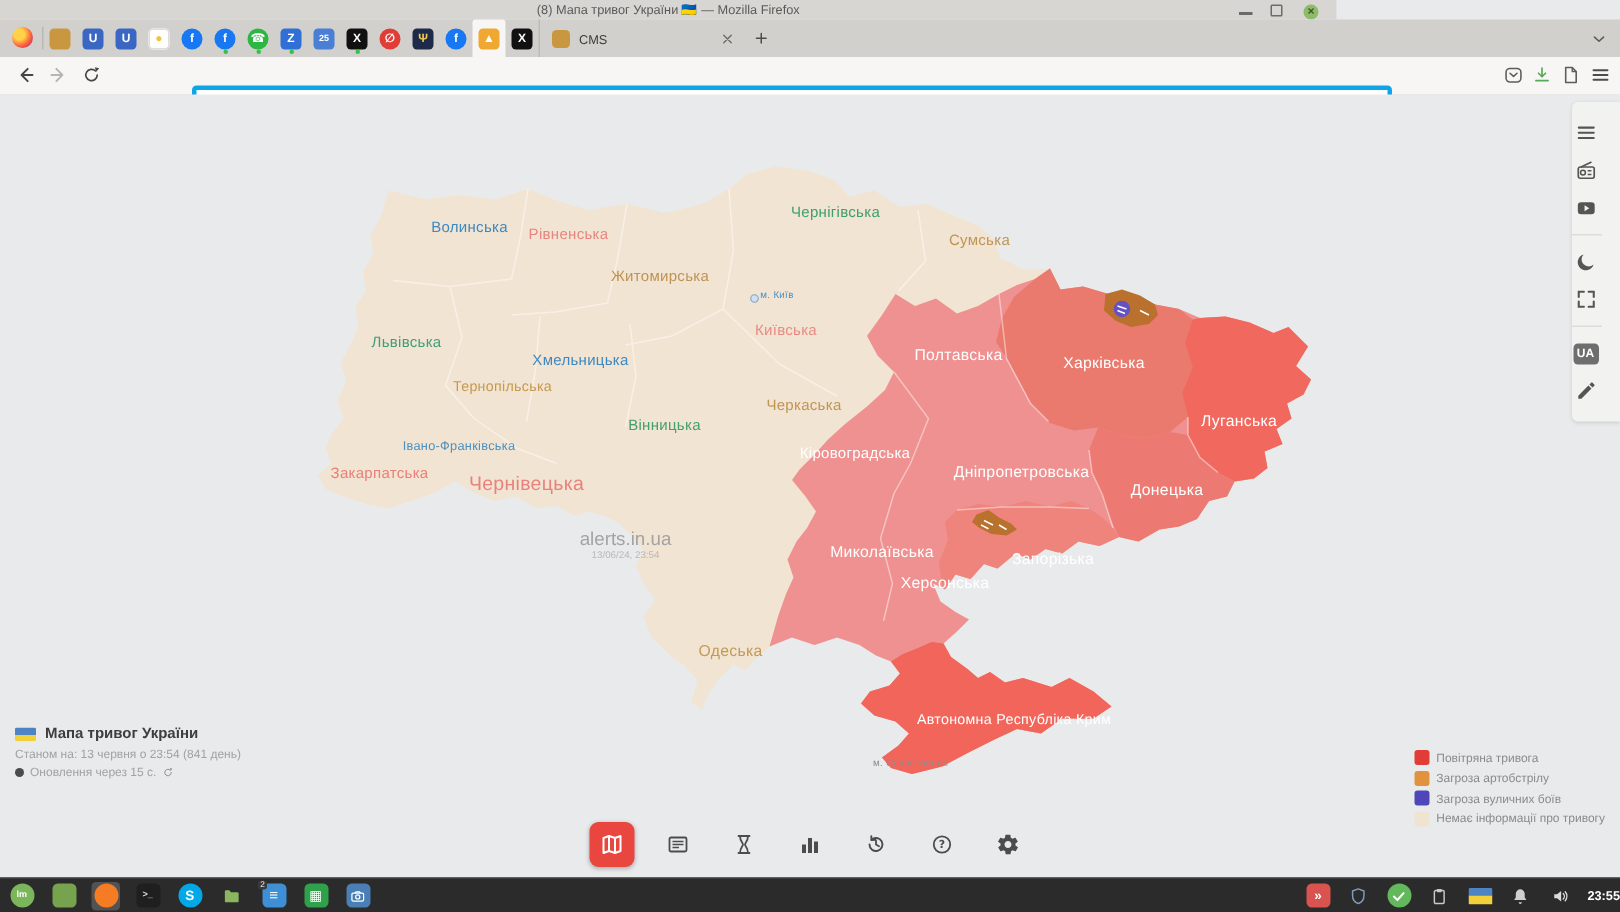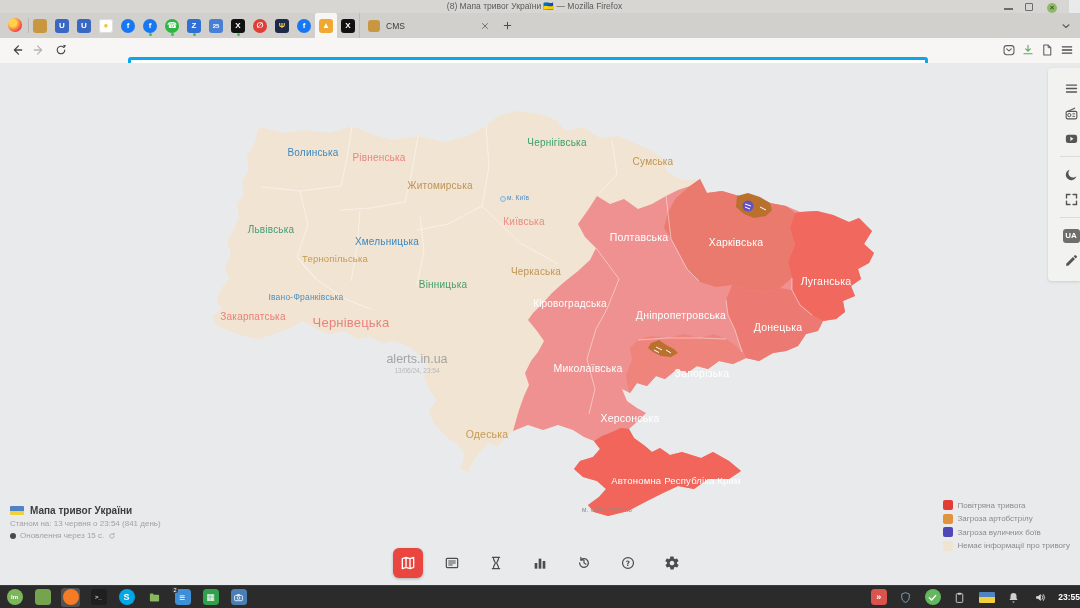--- a/index.html
+++ b/index.html
@@ -1,20 +1,20 @@
 <!DOCTYPE html>
 <html><head>
 <meta charset="utf-8">
 <style>
   html,body{margin:0;padding:0;width:1080px;height:608px;overflow:hidden;
     font-family:"Liberation Sans","DejaVu Sans",sans-serif;background:#e9eaec;position:relative;}
   .abs{position:absolute;}
   .ico{width:14px;height:14px;display:block;}
   
-  #titlebar{left:0;top:0;width:1069px;height:13px;background:#d8d6d3;}
+  #titlebar{left:0;top:0;width:891px;height:13px;background:#d8d6d3;}
   #win-title{width:100%;text-align:center;font-size:8.5px;color:#5a5a58;line-height:13px;white-space:nowrap;}
   .winctl{top:3px;width:9px;height:9px;}
   #min-btn{right:56px;border-bottom:2px solid #6b6b6b;height:5px;}
   #max-btn{right:36px;border:1.5px solid #6b6b6b;width:6px;height:6px;border-radius:1px;}
   #close-btn{right:12px;background:#8fba6a;border-radius:50%;width:10px;height:10px;color:#3c5a22;
     font-size:8px;line-height:10px;text-align:center;font-weight:bold;}
   #tabbar{left:0;top:13px;width:1080px;height:25px;background:#d2d0cd;display:flex;align-items:stretch;}
   #ff-logo{width:14px;height:14px;border-radius:50%;margin:5px 6px 0 8px;
     background:radial-gradient(circle at 35% 35%,#ffd24a 0 28%,#ff7139 55%,#b5007f 100%);}
   .tseparator{width:1px;height:15px;background:#b9b7b4;margin-top:5px;}
@@ -40,21 +40,21 @@
   #url-scheme{color:#9a9a9a;} #url-host{color:#3a3a3a;}
   #url-star{margin-right:8px;color:#757575;}
   
   #map-wrap{left:0;top:63px;width:1080px;height:522px;background:#e9eaec;}
   #map-svg{position:absolute;left:0;top:0;}
   .mlabel{position:absolute;transform:translate(-50%,-50%);white-space:nowrap;letter-spacing:.2px;}
   #watermark{left:417px;top:289px;transform:translate(-50%,0);text-align:center;}
   #wm-title{font-size:12.5px;color:#a3a3a3;}
   #wm-date{font-size:6.5px;color:#b8b8b8;margin-top:1px;}
   
-  #info-panel{left:10px;top:442px;text-align:center;}
+  #info-panel{left:10px;top:421px;text-align:center;}
   #info-title-row{display:flex;align-items:center;}
   .flag{width:14px;height:9px;display:inline-block;border-radius:1px;overflow:hidden;}
   .flag i{display:block;height:50%;}
   .flag .b{background:#4e84c4;} .flag .y{background:#f2d03c;}
   #info-title{font-size:10px;font-weight:bold;color:#3d3d3d;margin-left:6px;}
   #info-status{font-size:8px;color:#a2a2a2;margin-top:3px;}
   #info-update{font-size:8px;color:#a2a2a2;margin-top:3px;display:flex;align-items:center;}
   #info-update .dot{width:6px;height:6px;border-radius:50%;background:#4b4b4b;margin-right:4px;}
   #info-update .ico{width:8px;height:8px;margin-left:4px;color:#8a8a8a;}
   
@@ -62,21 +62,21 @@
   .lrow{display:flex;align-items:center;margin-bottom:3.5px;}
   .lsq{width:10px;height:10px;border-radius:2px;margin-right:5px;}
   .ltext{font-size:8px;color:#8b8b8b;}
   
   #toolbar{left:0;top:485px;width:1080px;display:flex;justify-content:center;align-items:center;gap:14px;}
   .tbtn{width:30px;height:30px;display:flex;align-items:center;justify-content:center;color:#4c4c4c;cursor:pointer;border-radius:6px;}
   .tbtn .ico{width:16px;height:16px;}
   .tbtn.active{background:#e8463f;color:#ffffff;box-shadow:0 1px 3px rgba(0,0,0,.25);}
   
   #side-panel{right:0;top:5px;width:32px;background:#f2f2f1;border-radius:4px 0 0 4px;
-    box-shadow:0 1px 3px rgba(0,0,0,.12);display:flex;flex-direction:column;align-items:flex-end;padding:8px 0;}
+    box-shadow:0 1px 3px rgba(0,0,0,.12);display:flex;flex-direction:column;align-items:flex-start;padding:8px 0;}
   .sbtn{width:18px;height:18px;margin:3.5px 0;display:flex;align-items:center;justify-content:center;color:#555;cursor:pointer;}
   .sbtn .ico{width:15px;height:15px;}
   .sdivider{width:20px;height:1px;background:#dcdcdc;margin:5px 0;}
   .ua-badge{background:#6e6e6e;color:#fff;font-size:8px;font-weight:bold;border-radius:3px;
     width:17px;height:14px;display:flex;align-items:center;justify-content:center;}
   
   #taskbar{left:0;top:585px;width:1080px;height:23px;background:#2b2b2b;border-top:1px solid #3a3a3a;
     display:flex;align-items:center;box-sizing:border-box;}
   #task-left{display:flex;align-items:center;gap:9px;margin-left:5px;}
   #task-right{display:flex;align-items:center;gap:8px;margin-left:auto;margin-right:6px;}
@@ -361,21 +361,21 @@
       <div class="mlabel" style="left: 443px; top: 221px; color: rgb(68, 160, 106); font-size: 10px;">Вінницька</div>
       <div class="mlabel" style="left: 826px; top: 218px; color: rgb(255, 255, 255); font-size: 10.5px;">Луганська</div>
       <div class="mlabel" style="left: 306px; top: 234px; color: rgb(74, 144, 192); font-size: 8.5px;">Івано-Франківська</div>
       <div class="mlabel" style="left: 570px; top: 240px; color: rgb(255, 255, 255); font-size: 10px;">Кіровоградська</div>
       <div class="mlabel" style="left: 681px; top: 252px; color: rgb(255, 255, 255); font-size: 10.5px;">Дніпропетровська</div>
       <div class="mlabel" style="left: 253px; top: 253px; color: rgb(232, 127, 120); font-size: 10px;">Закарпатська</div>
       <div class="mlabel" style="left: 351px; top: 259px; color: rgb(232, 130, 124); font-size: 13px;">Чернівецька</div>
       <div class="mlabel" style="left: 778px; top: 264px; color: rgb(255, 255, 255); font-size: 10.5px;">Донецька</div>
       <div class="mlabel" style="left: 588px; top: 305px; color: rgb(255, 255, 255); font-size: 10.5px;">Миколаївська</div>
       <div class="mlabel" style="left: 702px; top: 310px; color: rgb(255, 255, 255); font-size: 10.5px;">Запорізька</div>
-      <div class="mlabel" style="left: 630px; top: 355px; color: rgb(255, 255, 255); font-size: 10.5px;">Херсонська</div>
+      <div class="mlabel" style="left: 630px; top: 326px; color: rgb(255, 255, 255); font-size: 10.5px;">Херсонська</div>
       <div class="mlabel" style="left: 487px; top: 371px; color: rgb(196, 154, 85); font-size: 10.5px;">Одеська</div>
       <div class="mlabel" style="left: 676px; top: 417px; color: rgb(255, 255, 255); font-size: 9.5px;">Автономна Республіка Крим</div>
       <div class="mlabel" style="left: 607px; top: 446px; color: rgb(141, 141, 141); font-size: 6.5px;">м. Севастополь</div>
     </div>
   <div id="watermark" class="abs">
     <div id="wm-title">alerts.in.ua</div>
     <div id="wm-date">13/06/24, 23:54</div>
   </div>
 
   <div id="side-panel" class="abs">

